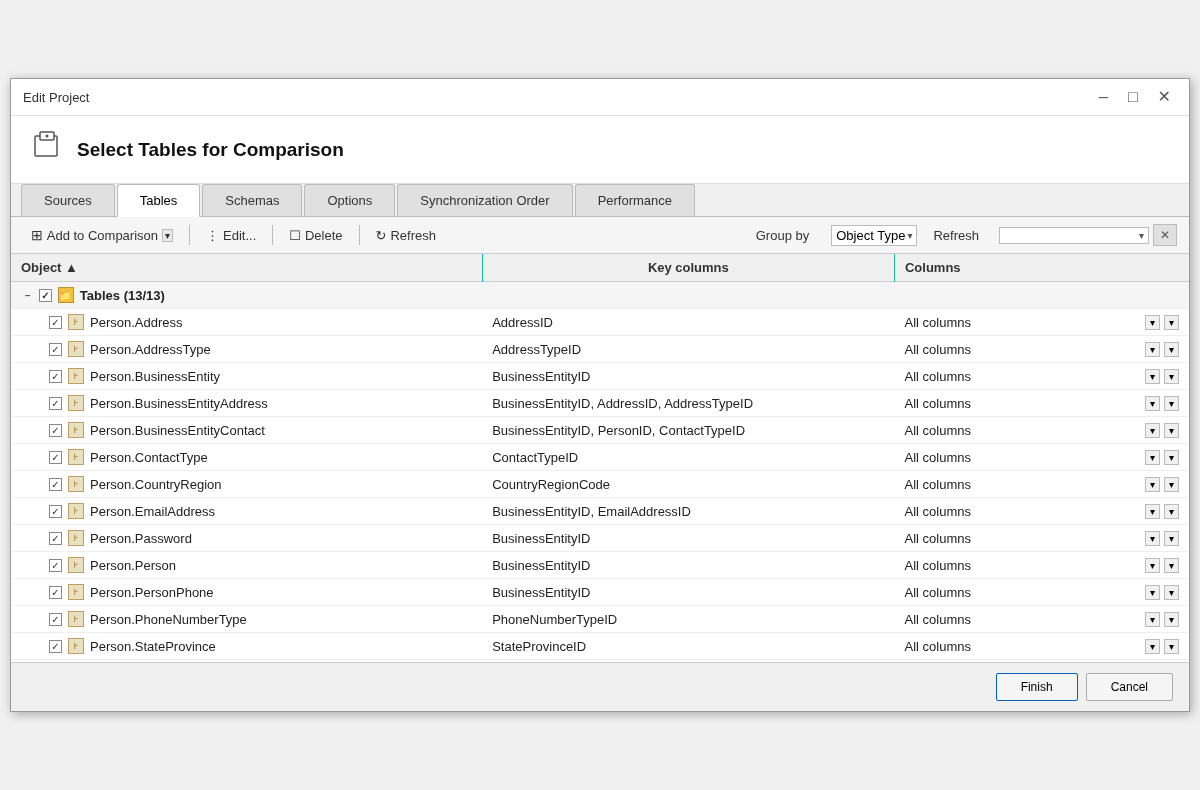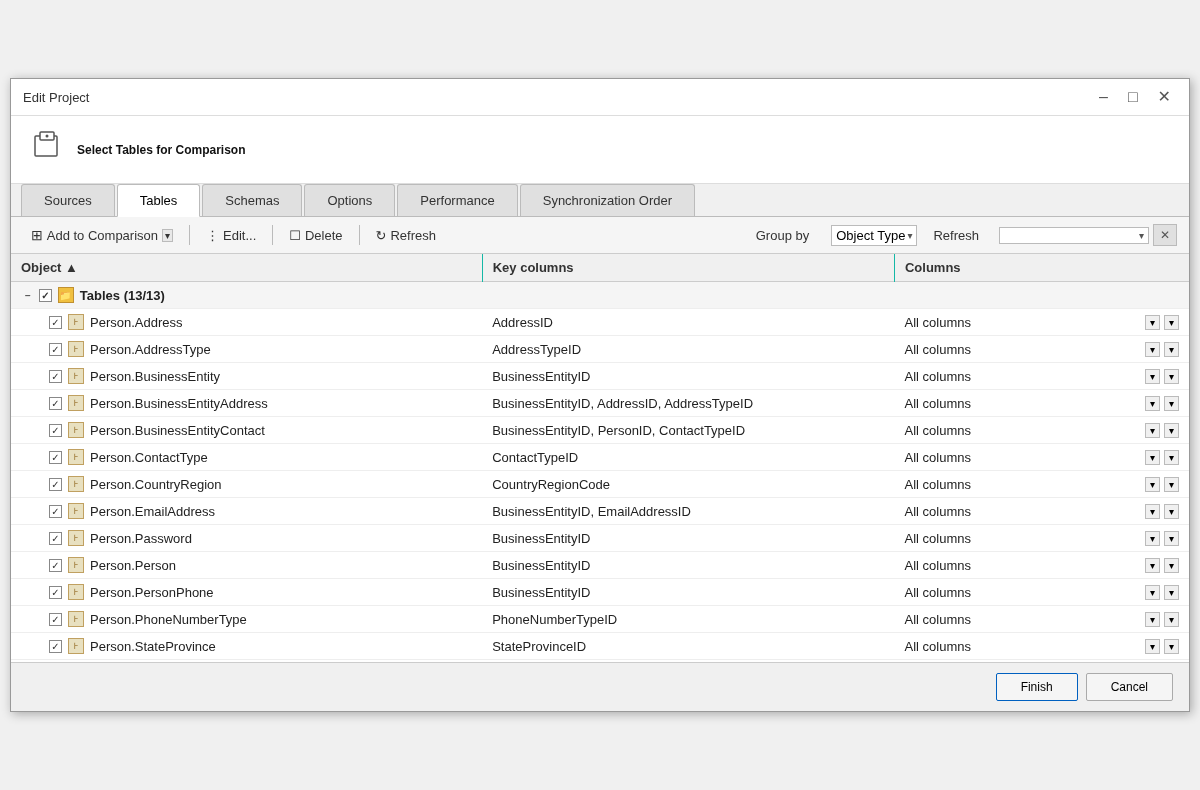--- a/index.html
+++ b/index.html
@@ -57,21 +57,21 @@
       display: flex;
       align-items: center;
       gap: 14px;
       border-bottom: 1px solid #ddd;
     }
     .header-icon {
       font-size: 28px;
       color: #444;
     }
     .header-title {
-      font-size: 12px;
+      font-size: 19px;
       font-weight: bold;
       color: #111;
     }
     .tabs-bar {
       background: #f0f0f0;
       border-bottom: 1px solid #bbb;
       display: flex;
       align-items: flex-end;
       padding: 0 14px 0 10px;
     }
@@ -176,21 +176,21 @@
     tbody tr {
       border-bottom: 1px solid #eee;
     }
     tbody td {
       padding: 5px 10px;
       color: #222;
       font-size: 13px;
       vertical-align: middle;
     }
     .col-object { width: 40%; }
-    .col-key { width: 35%; }
+    .col-key { width: 35%; text-align: center; }
     .col-columns { width: 25%; }
     .checkbox-cell {
       display: flex;
       align-items: center;
       gap: 6px;
     }
     .cb {
       width: 13px;
       height: 13px;
       border: 1px solid #888;
@@ -334,24 +334,24 @@
     <div class="tab active">
       <span>Tables</span>
     </div>
     <div class="tab">
       <span>Schemas</span>
     </div>
     <div class="tab">
       <span>Options</span>
     </div>
     <div class="tab">
+      <span>Synchronization Order</span>
+    </div>
+    <div class="tab">
       <span>Performance</span>
-    </div>
-    <div class="tab">
-      <span>Synchronization Order</span>
     </div>
   </div>
 
   <div class="toolbar">
     <div class="toolbar-group">
       <button class="toolbar-btn">
         <span style="font-size:14px;">⊞</span>
         <span>Add to Comparison</span>
         <span style="font-size:10px; border:1px solid #bbb; padding:0 2px; background:#e8e8e8;">▾</span>
       </button>

